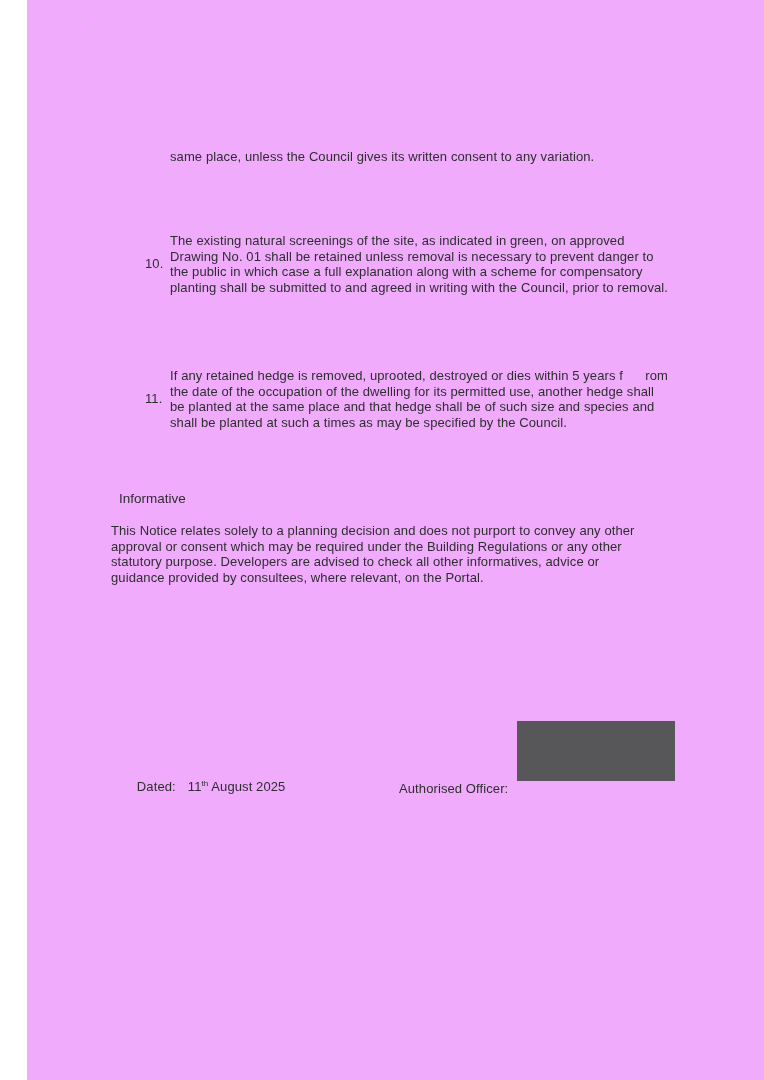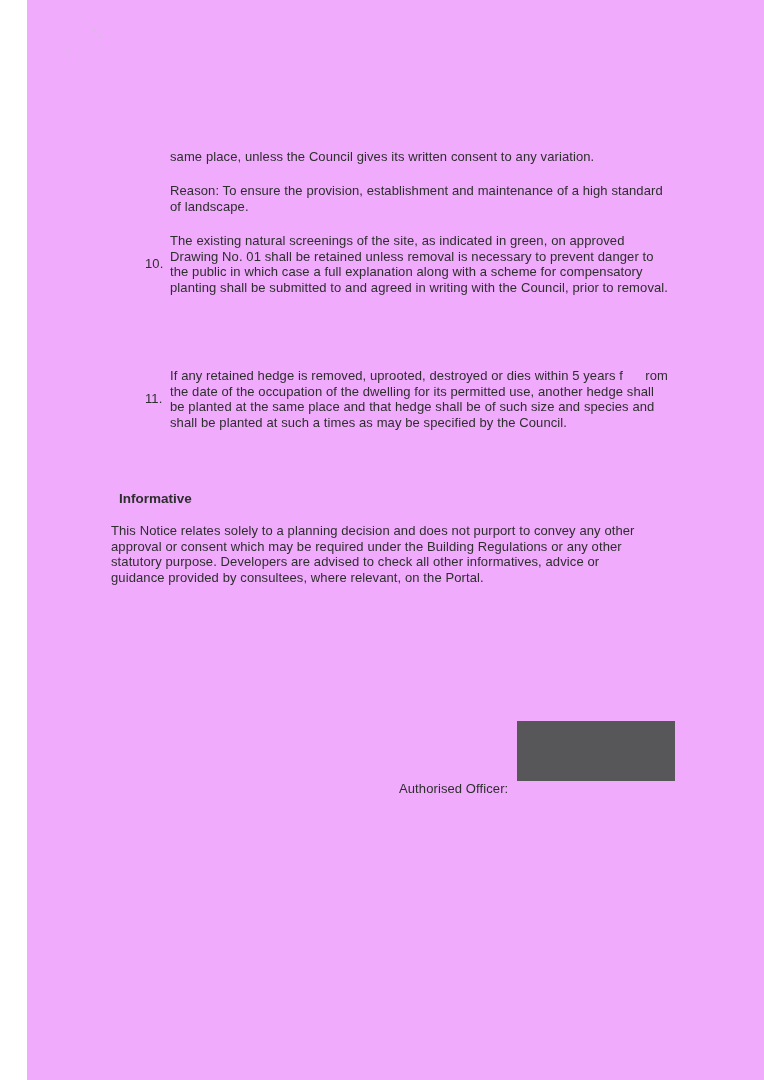--- a/index.html
+++ b/index.html
@@ -29,21 +29,21 @@
     align-items: center;
   }
   .cond-num {
     width: 25px;
     flex: 0 0 25px;
   }
   .cond-text {
     width: 560px;
   }
   .heading-bold {
-    font-weight: bold;
+    font-weight: normal;
     font-size: 13.5px;
     line-height: 16px;
   }
   .sup {
     font-size: 8px;
     vertical-align: super;
     line-height: 0;
   }
   .redaction {
     position: absolute;
@@ -62,22 +62,20 @@
 <body>
 
 <div class="page" style="color: rgb(46, 46, 46);">
 
   <div class="speck" style="left:66px; top:30px; width:2px; height:2px;"></div>
   <div class="speck" style="left:72px; top:36px; width:2px; height:2px;"></div>
   <div class="speck" style="left:40px; top:50px; width:2px; height:1px;"></div>
 
   <div class="abs t" style="left:143px; top:149px; width:560px;">same place, unless the Council gives its written consent to any variation.</div>
 
-  <div class="abs t" style="left:143px; top:183px; width:560px;">Reason: To ensure the provision, establishment and maintenance of a high standard
-of landscape.</div>
 
   <div class="abs cond" style="left:118px; top:233px;">
     <div class="t cond-num">10.</div>
     <div class="t cond-text">The existing natural screenings of the site, as indicated in green, on approved
 Drawing No. 01 shall be retained unless removal is necessary to prevent danger to
 the public in which case a full explanation along with a scheme for compensatory
 planting shall be submitted to and agreed in writing with the Council, prior to removal.</div>
   </div>
 
 
@@ -90,18 +88,21 @@
   </div>
 
 
   <div class="abs heading-bold" style="left:92px; top:491px;">Informative</div>
 
   <div class="abs t" style="left:84px; top:523px; width:600px;">This Notice relates solely to a planning decision and does not purport to convey any other
 approval or consent which may be required under the Building Regulations or any other
 statutory purpose. Developers are advised to check all other informatives, advice or
 guidance provided by consultees, where relevant, on the Portal.</div>
 
+  <div class="abs t" style="left:95px; top:763px;">
+    <span>Dated:</span><span style="display:inline-block; width:12px;"></span><span>11</span><span class="sup">th</span><span> August 2025</span>
+  </div>
 
   <div class="abs t" style="left:372px; top:781px;">Authorised Officer:</div>
 
   <div class="redaction" style="background: rgb(87, 87, 90);"></div>
 
 </div>
 
 </body></html>

